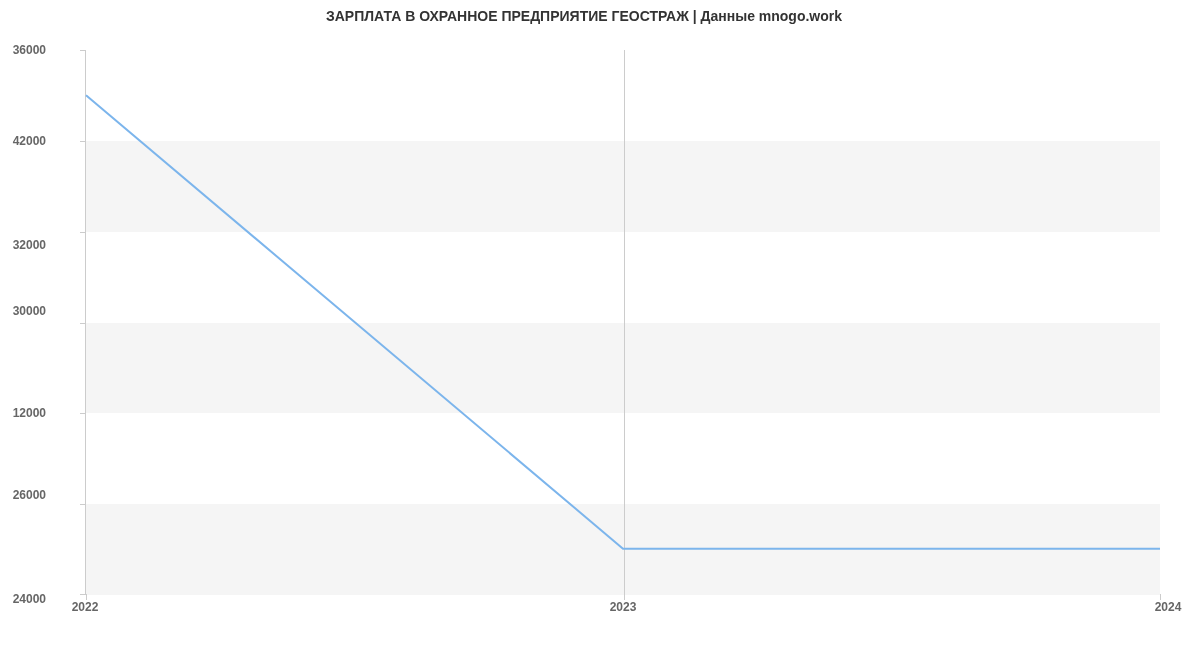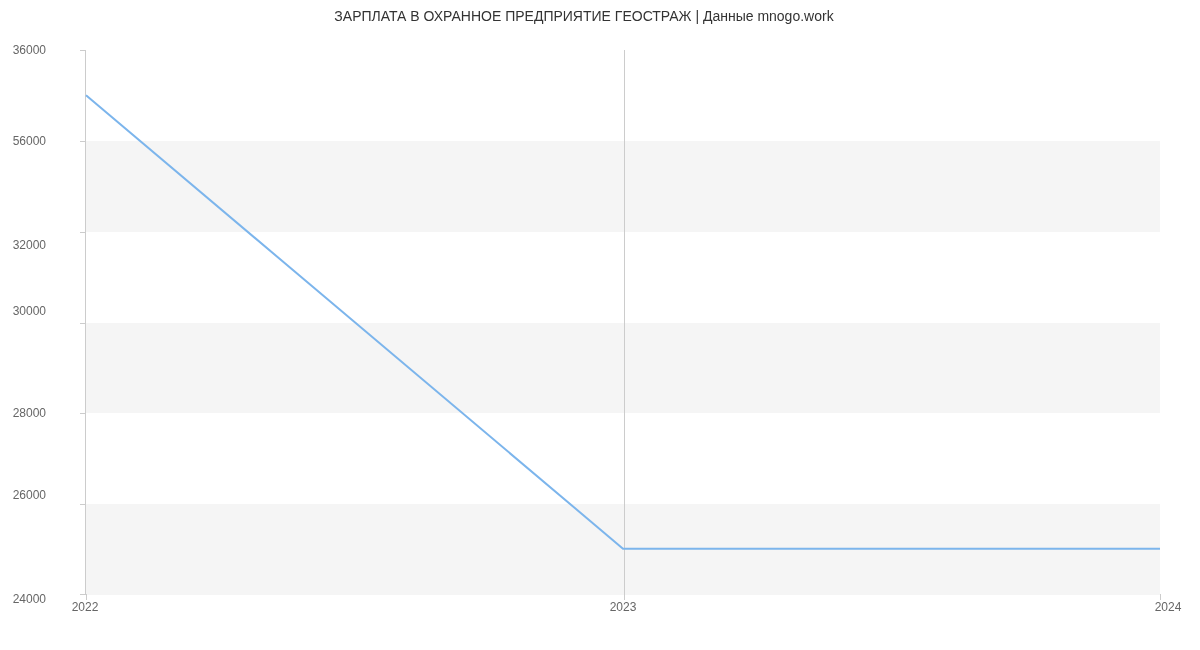--- a/index.html
+++ b/index.html
@@ -8,20 +8,21 @@
     width: 1200px;
     height: 650px;
     background: #ffffff;
     font-family: Arial, Helvetica, sans-serif;
     color: #333333;
   }
   .chart-wrap {
     position: relative;
     width: 1168px;
     height: 650px;
+    font-weight: bold;
   }
   .chart-title {
     position: absolute;
     top: 8px;
     left: 0;
     right: 0;
     text-align: center;
     font-size: 14px;
     color: #333333;
   }
@@ -94,24 +95,24 @@
   }
 </style>
 </head>
 <body>
 
 <div class="chart-wrap">
   <div class="chart-title">ЗАРПЛАТА В  ОХРАННОЕ ПРЕДПРИЯТИЕ ГЕОСТРАЖ | Данные mnogo.work</div>
 
   <div class="y-label" style="top:599px">24000</div>
   <div class="y-label" style="top:495px">26000</div>
-  <div class="y-label" style="top:413.3px">28000</div>
+  <div class="y-label" style="top:413.3px">12000</div>
   <div class="y-label" style="top:311px">30000</div>
   <div class="y-label" style="top:245px">32000</div>
-  <div class="y-label" style="top:140.8px">56000</div>
+  <div class="y-label" style="top:140.8px">42000</div>
   <div class="y-label" style="top:50px">36000</div>
 
   <div class="x-label" style="left:85px">2022</div>
   <div class="x-label" style="left:623px">2023</div>
   <div class="x-label" style="left:1168px">2024</div>
 
   <div class="plot">
 
     <div class="band" style="top:454.2px;height:90.8px"></div>
     <div class="band" style="top:272.5px;height:90.8px"></div>

